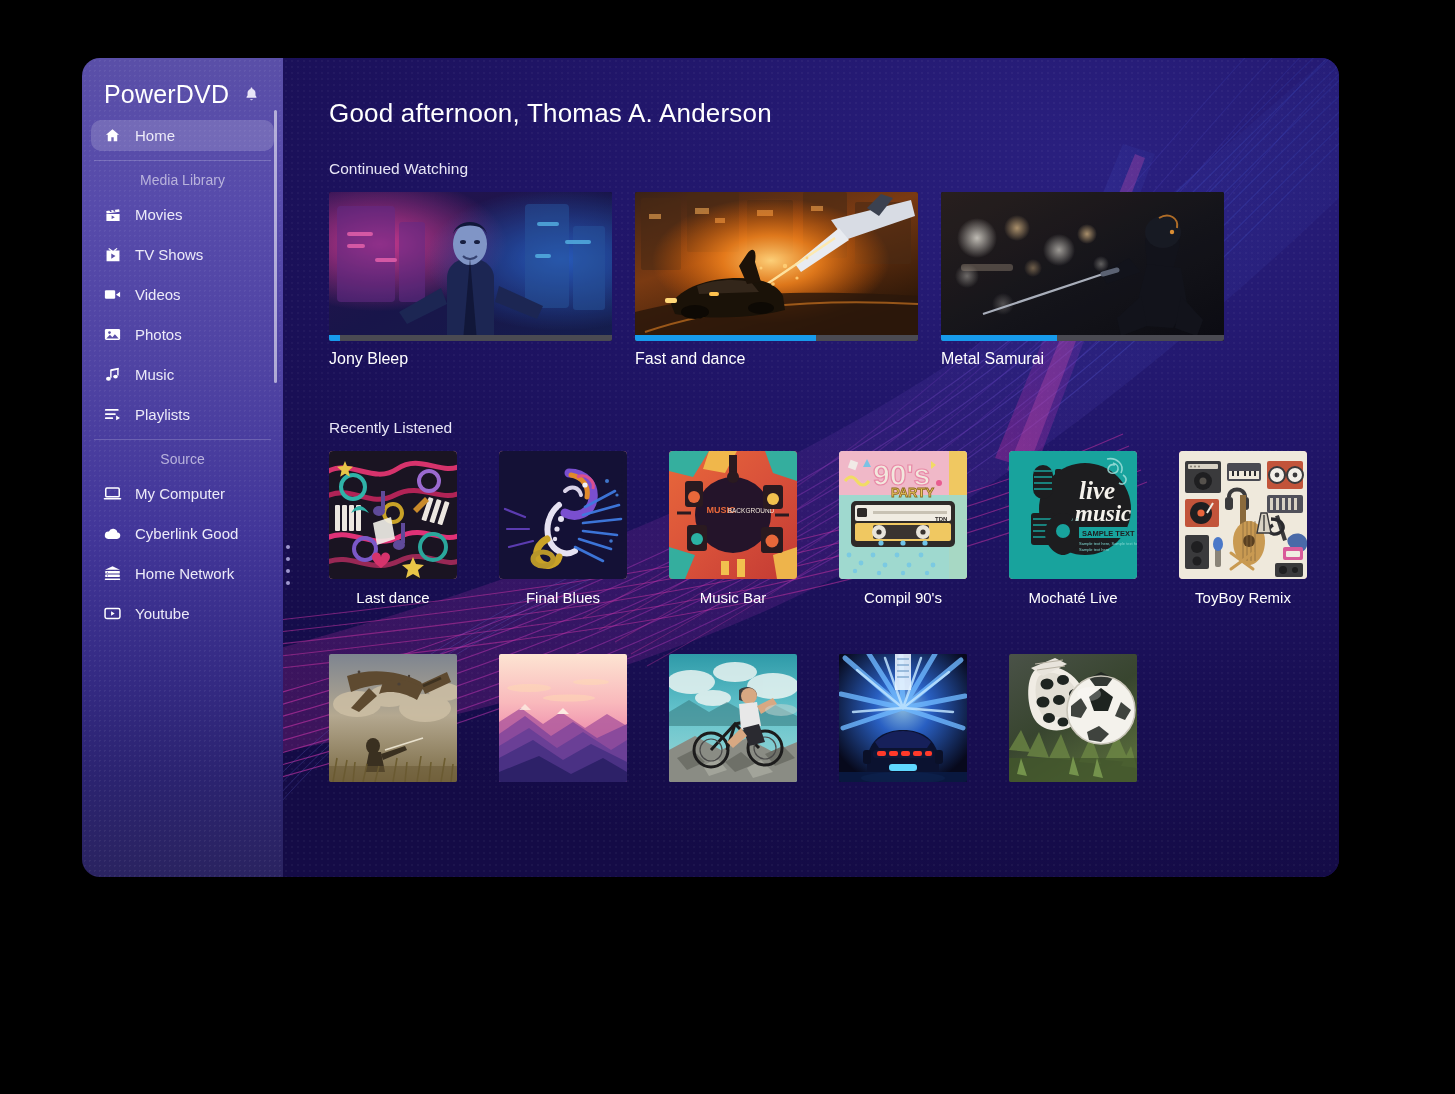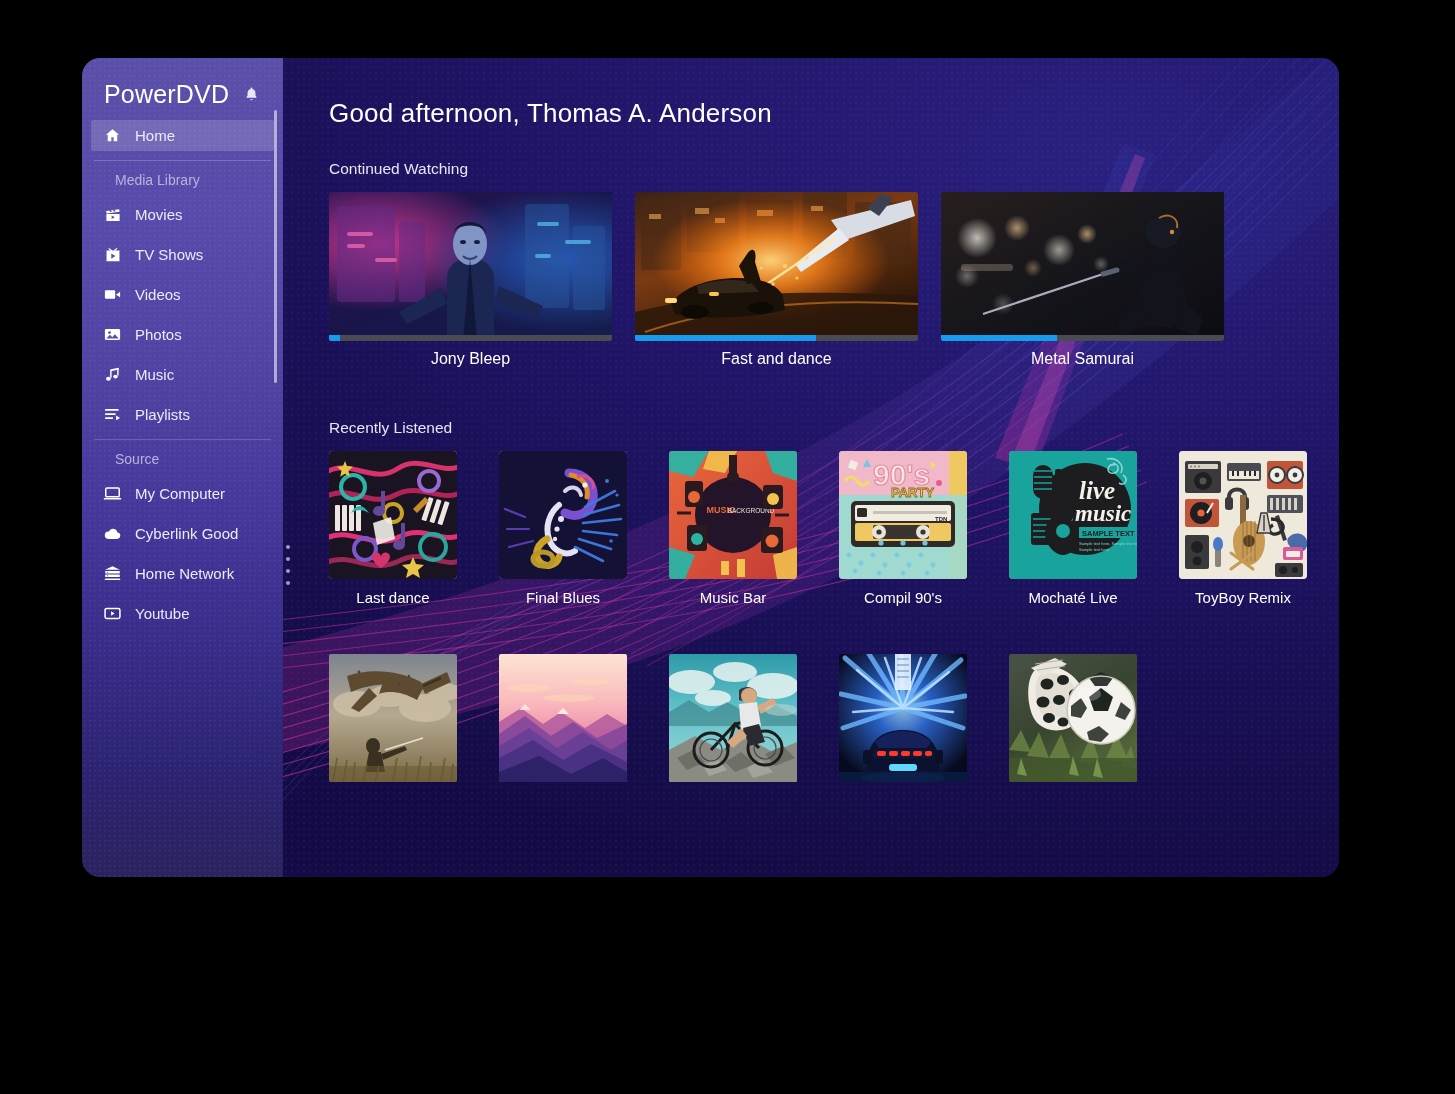--- a/index.html
+++ b/index.html
@@ -72,21 +72,21 @@
   }
 
   .nav-list { position: relative; z-index: 2; padding: 0 9px; margin-top: 4px; }
 
   .nav-item {
     display: flex;
     align-items: center;
     gap: 13px;
     height: 31px;
     padding: 0 12px;
-    border-radius: 2px;
+    border-radius: 10px;
     color: #eceaf8;
     font-size: 15px;
     cursor: pointer;
     margin-bottom: 9px;
   }
   .nav-item.active {
     background: rgba(255,255,255,0.165);
   }
   .nav-item .ico {
     width: 19px; height: 19px;
@@ -102,21 +102,21 @@
     background: rgba(255,255,255,0.19);
     margin: 5px 12px 11px 12px;
     position: relative; z-index: 2;
   }
 
   .nav-section-title {
     color: #b9b3dc;
     font-size: 14px;
     padding: 0 33px;
     margin-bottom: 11px;
-    position: relative; z-index: 2;
+    position: relative; z-index: 2; text-align: center;
   }
 
   .group-source .nav-item { margin-bottom: 9px; }
 
   
   #sidebar-scrollbar {
     position: absolute;
     right: 6px;
     top: 52px;
     width: 3px;
@@ -211,21 +211,21 @@
     position: absolute;
     left: 0; right: 0; bottom: 0;
     height: 6px;
     background: #4a4a52;
   }
   .cw-progress-fill {
     position: absolute; left: 0; top: 0; bottom: 0;
     background: #179bec;
   }
   .cw-label {
-    text-align: center;
+    text-align: left;
     color: #ffffff;
     font-size: 16px;
     margin-top: 9px;
     white-space: nowrap;
   }
 
   
   #row-listened { gap: 42px; }
   .album-card { width: 128px; cursor: pointer; }
   .album-art {

